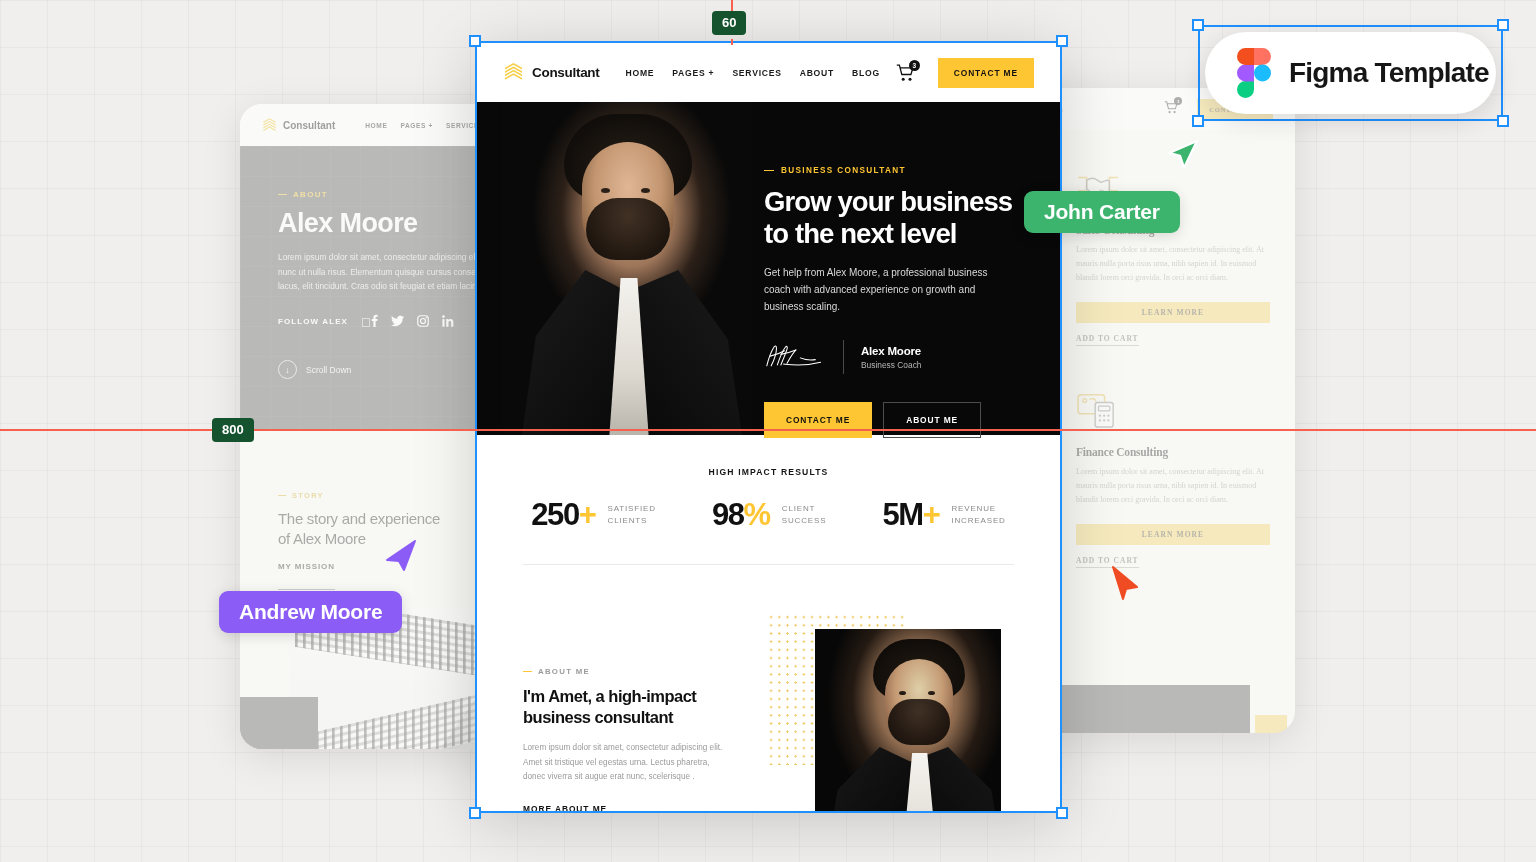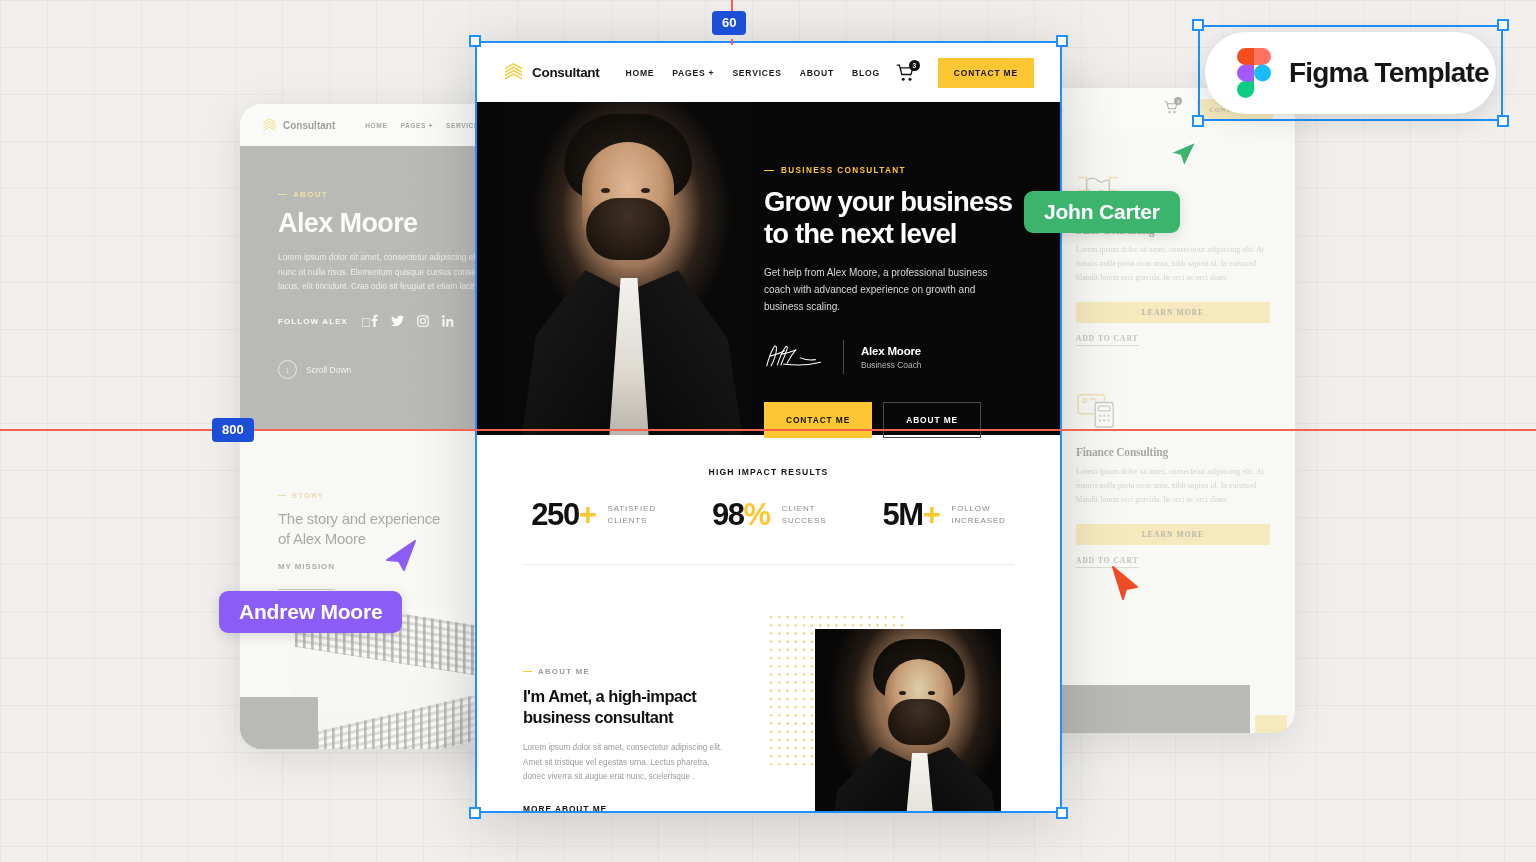--- a/index.html
+++ b/index.html
@@ -215,21 +215,21 @@
              clip-path: polygon(0% 16%, 44% 0%, 90% 44%, 100% 100%, 0% 100%);}
 
   
   .sel-box{ position:absolute; border:2px solid #1e90ff; pointer-events:none; z-index:40;}
   #sel-main{ left:475px; top:41px; width:587px; height:772px;}
   #sel-figma{ left:1198px; top:25px; width:305px; height:96px;}
   .handle{ position:absolute; width:12px; height:12px; background:#fff; border:2px solid #1e90ff; z-index:41;}
 
   
   .meas-chip{
-    position:absolute; background:#1d4ed8; color:#fff; border-radius:4px;
+    position:absolute; background:#14532d; color:#fff; border-radius:4px;
     font-size:13px; font-weight:600; padding:4px 10px; z-index:45; line-height:1.25;
   }
   #chip-60{ left:712px; top:11px; }
   #chip-800{ left:212px; top:418px; }
   .meas-line-v{ position:absolute; width:2px; background:#f5614e; z-index:44;}
   .meas-line-h{ position:absolute; height:2px; background:#f5614e; z-index:44;}
   #line-60{ left:731px; top:0; height:12px;}
   #line-60b{ left:731px; top:39px; height:6px;}
   #line-800{ left:0; top:429px; width:1536px;}
 
@@ -477,21 +477,21 @@
         <div class="m-stat">
           <div class="m-stat-num"><span style="color:#111">250</span><span>+</span></div>
           <div class="m-stat-txt"><span>SATISFIED</span><br><span>CLIENTS</span></div>
         </div>
         <div class="m-stat">
           <div class="m-stat-num"><span style="color:#111">98</span><span>%</span></div>
           <div class="m-stat-txt"><span>CLIENT</span><br><span>SUCCESS</span></div>
         </div>
         <div class="m-stat">
           <div class="m-stat-num"><span style="color:#111">5M</span><span>+</span></div>
-          <div class="m-stat-txt"><span>FOLLOW</span><br><span>INCREASED</span></div>
+          <div class="m-stat-txt"><span>REVENUE</span><br><span>INCREASED</span></div>
         </div>
       </div>
       <div class="m-rule"></div>
     </div>
 
     <div class="m-about">
       <div class="m-about-left">
         <div class="m-ab-eyebrow">ABOUT ME</div>
         <h2 class="m-ab-h2">
           <span>I'm Amet, a high-impact</span><br>

